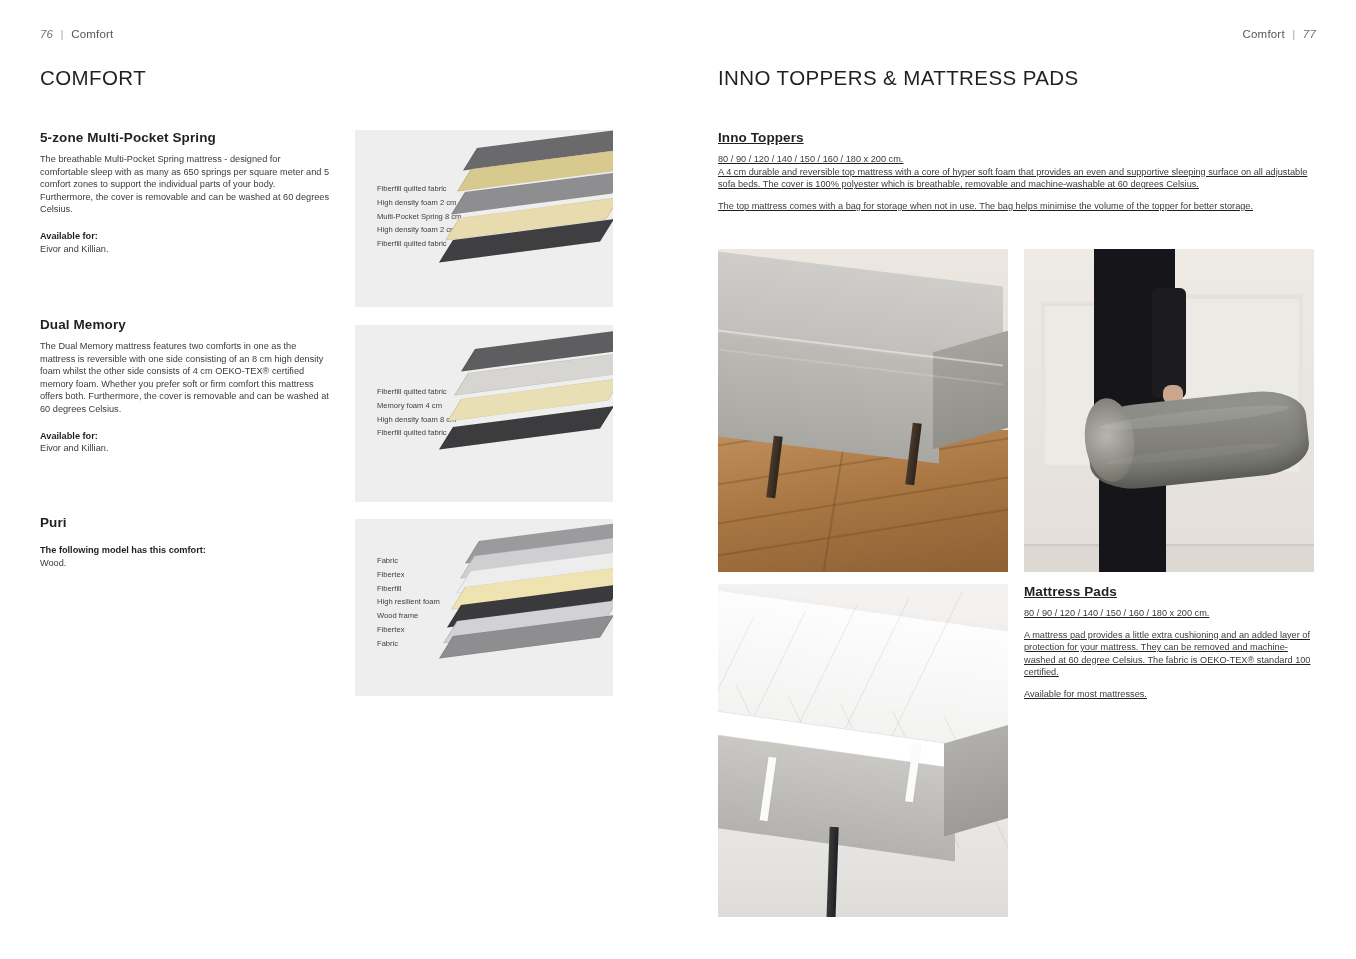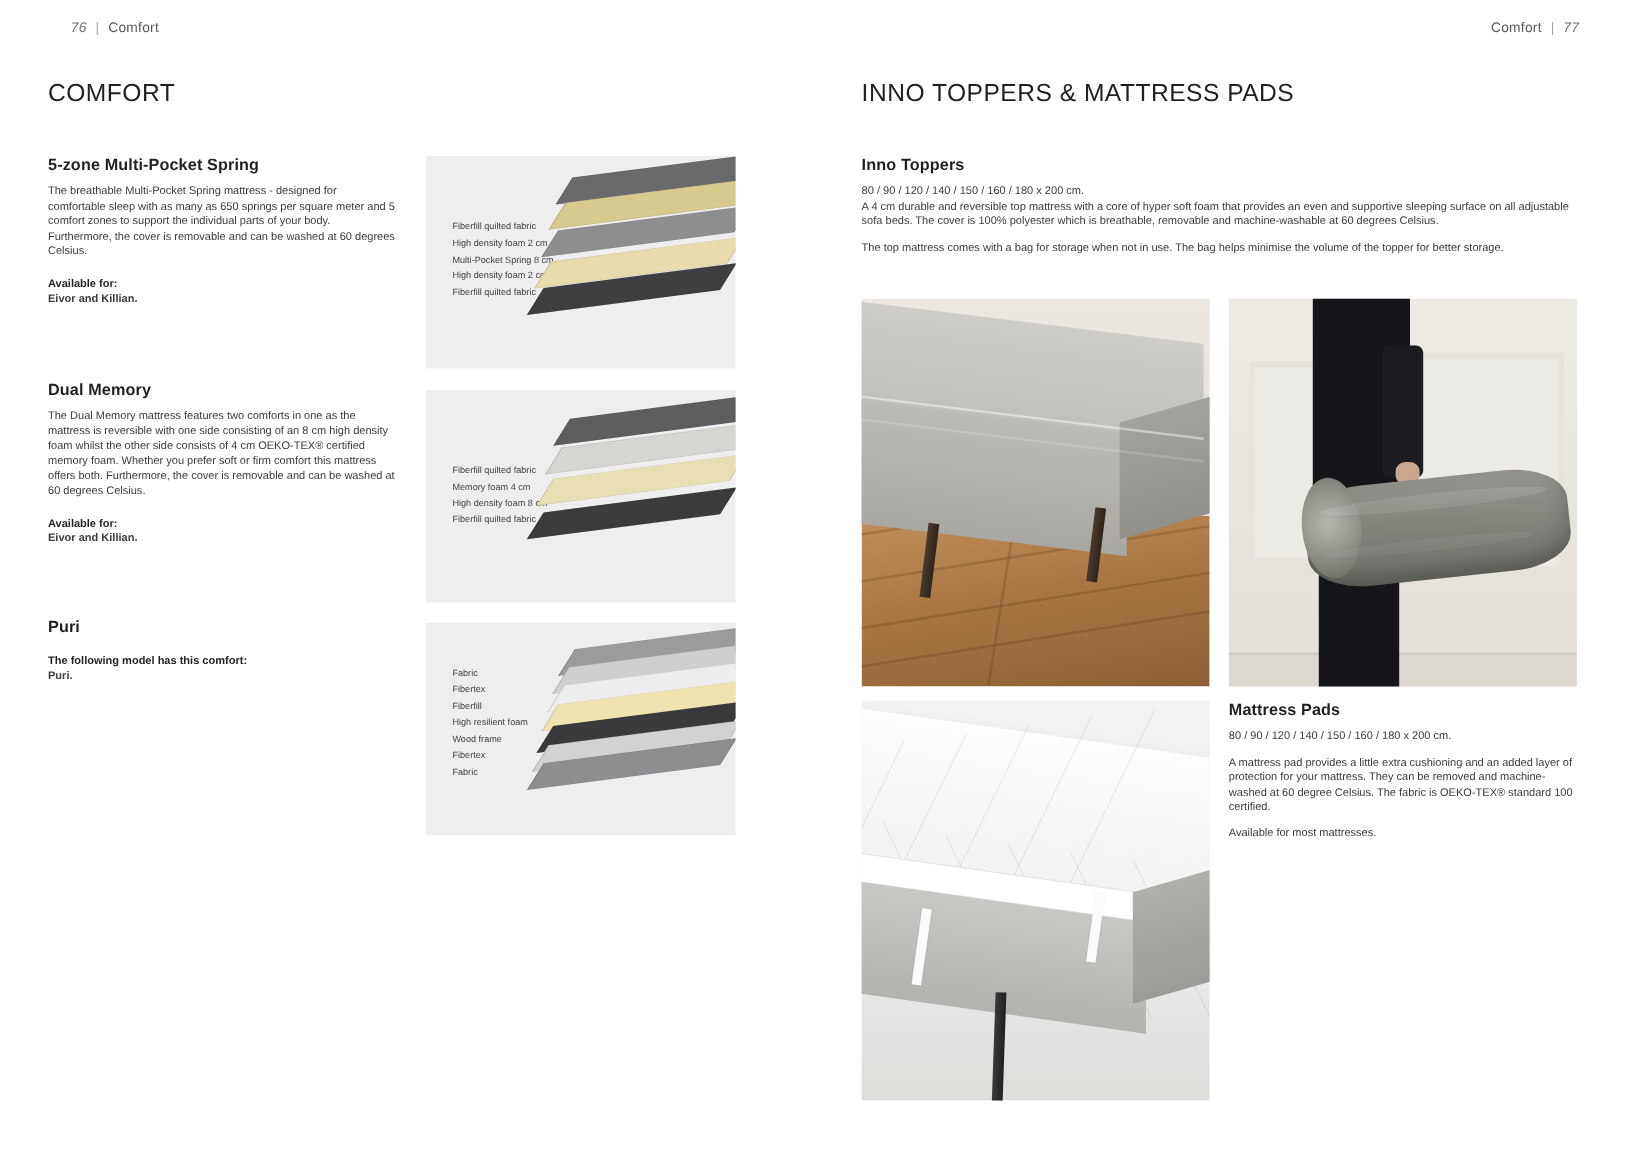--- a/index.html
+++ b/index.html
@@ -23,26 +23,25 @@
   .page-half {
     position: relative;
     box-sizing: border-box;
   }
   .left-half { width: 678px; padding: 0; }
   .right-half { width: 678px; padding: 0; }
 
   
   .runhead {
     position: absolute;
-    top: 18px;
+    top: 28px;
     font-size: 11.5px;
     color: #58585a;
     letter-spacing: 0.2px;
     white-space: nowrap;
-    margin-left: 19px;
   }
   .runhead .num {
     font-style: italic;
     color: #6d6e71;
   }
   .runhead .sep {
     color: #a7a9ac;
     margin: 0 4px;
   }
   .runhead-left { left: 40px; }
@@ -82,21 +81,20 @@
     margin-top: 14px;
     font-size: 9.2px;
     line-height: 12.6px;
     font-weight: 700;
     color: #231f20;
   }
   .block .avail-value {
     font-size: 9.2px;
     line-height: 12.6px;
     color: #3b3b3d;
-    font-weight: bold;
   }
 
   
   .diagram {
     position: absolute;
     background: #eeeeee;
     overflow: hidden;
   }
   .diagram .labels {
     position: absolute;
@@ -122,20 +120,21 @@
     width: 100%;
     height: 100%;
     transform: skewX(-32deg) skewY(-8deg) scaleY(0.40);
     transform-origin: left top;
     border: 0.5px solid rgba(0,0,0,0.12);
   }
 
   
   .rblock {
     position: absolute;
+    text-decoration: underline;
   }
   .rblock h3 {
     margin: 0 0 8px 0;
     font-size: 13.5px;
     font-weight: 700;
     letter-spacing: 0.1px;
     color: #231f20;
   }
   .rblock p {
     margin: 0 0 9px 0;
@@ -368,21 +367,21 @@
         </div>
         <div class="layer" style="top:78px; left:0px;">
           <div class="face" style="background:#3c3c3e;"></div>
         </div>
       </div>
     </div>
 
     <div class="block" style="top:515px;">
       <h3>Puri</h3>
       <div class="avail-label">The following model has this comfort:</div>
-      <div class="avail-value">Puri.</div>
+      <div class="avail-value">Wood.</div>
     </div>
 
     <div class="diagram" style="left:355px; top:519px; width:258px; height:177px;">
       <div class="labels" style="top:35px;">
         <div>Fabric</div>
         <div>Fibertex</div>
         <div>Fiberfill</div>
         <div>High resilient foam</div>
         <div>Wood frame</div>
         <div>Fibertex</div>

